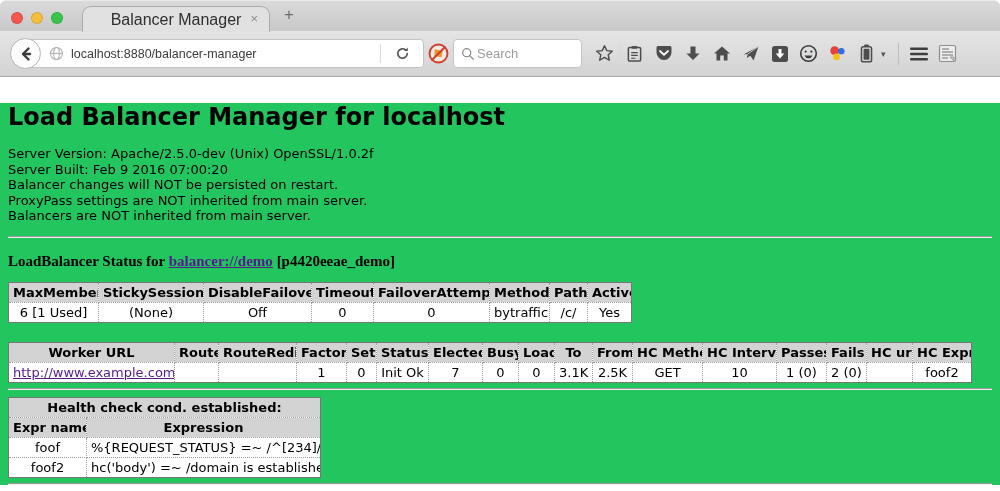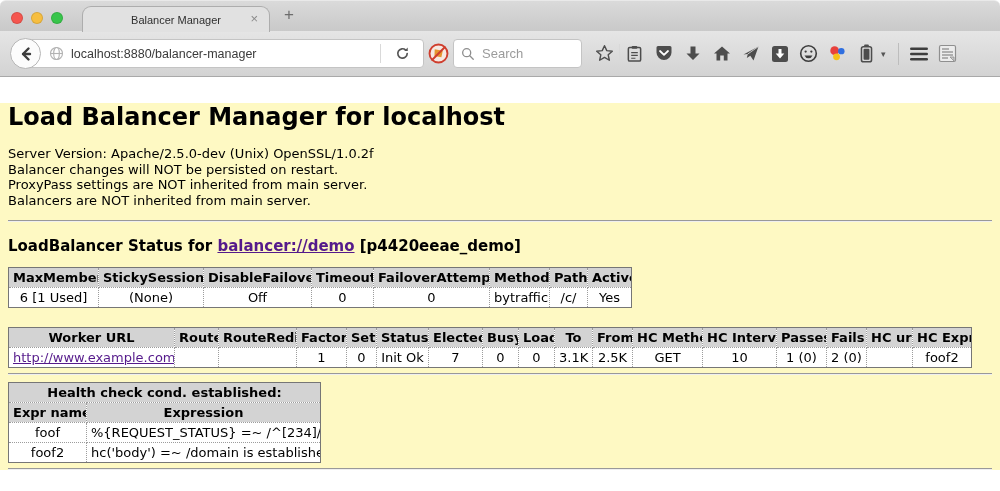--- a/index.html
+++ b/index.html
@@ -22,21 +22,21 @@
   .light { width:12px; height:12px; border-radius:50%; border:1px solid rgba(0,0,0,.12); }
   .light.red    { background:#f5564f; }
   .light.yellow { background:#f6be40; }
   .light.green  { background:#38c54b; }
   .tab {
     position:absolute; left:82px; top:5px; width:188px; height:26px;
     background:#e1e1e1; border:1px solid #adadad; border-bottom:none;
     border-radius:9px 9px 0 0;
     display:flex; align-items:center; justify-content:center;
   }
-  .tab-title { font-size:11px; color:#2f2f2f; }
+  .tab-title { font-size:16px; color:#2f2f2f; }
   .tab-close {
     position:absolute; right:11px; top:5px;
     color:#8a8a8a; font-size:13px; line-height:13px; cursor:default;
   }
   .newtab {
     position:absolute; left:284px; top:5px; color:#6d6d6d;
     font-size:17px; line-height:17px; font-weight:400;
   }
 
   
@@ -55,46 +55,46 @@
     height:29px; background:#fff; border:1px solid #c4c4c4; border-radius:4px;
     display:flex; align-items:center;
     flex:0 0 400px; margin-left:-17px; padding:0 6px 0 24px; gap:7px;justify-content:flex-end;
   }
   .url-text { flex:1; font-size:12.5px; color:#3a3a3a; white-space:nowrap; overflow:hidden; }
   .vsep { width:1px; height:19px; background:#d9d9d9; }
   .tsep { width:1px; height:22px; background:#bdbdbd; margin:0 5px; }
   .adblock { margin:0 11px; flex:0 0 auto; }
   .searchbox {
     height:29px; width:129px; background:#fff; border:1px solid #c4c4c4;
-    border-radius:4px; display:flex; align-items:center; padding:4px 7px; gap:5px;
+    border-radius:4px; display:flex; align-items:center; padding:4px 7px; 
     flex:0 0 auto; margin-right:8px;
   }
   .searchbox input {
     border:none; outline:none; width:84px; font-size:13px;
     font-family:"Liberation Sans",sans-serif; color:#444; background:transparent;
   }
   .searchbox input::placeholder { color:#9b9b9b; }
   .icon-btn {
     display:flex; align-items:center; justify-content:center;
     width:24px; height:28px; flex:0 0 auto; margin:0 2.5px;
   }
   .caret { font-size:9px; color:#555; width:12px; margin:0; }
 
   
   .content {
-    padding:0 8px; background:#fef9c3;
+    padding:0 8px; background:#22c55e;
     font-family:"DejaVu Sans", sans-serif; color:#000;
   }
   h1.page-title { font-size:24px; line-height:28px; margin:26px 0 15px; font-weight:bold; }
   .info-line { font-size:13px; line-height:15.5px; }
   hr.rule {
     border:none; height:2px; margin:12px 0;
     border-top:1px solid #999; border-bottom:1px solid #efefef; background:#d6d6d6;
   }
-  h2.section-heading { font-size:15px; margin:15px 0 0; font-weight:bold; }
+  h2.section-heading { font-size:15px; margin:15px 0 0; font-weight:bold;font-family:Liberation Serif, serif; }
   a.plink { color:#551a8b; text-decoration:underline; font-weight:bold; }
   a.wlink { color:#551a8b; text-decoration:underline; font-weight:normal; }
 
   table { border-collapse:collapse; table-layout:fixed; border:1px solid #767676; background:#fff; }
   th, td {
     border:1px dotted #9c9c9c; padding:1px 4px;
     font-size:13px; line-height:17px; font-family:"DejaVu Sans",sans-serif;
     overflow:hidden; white-space:nowrap;
   }
   th { background:#d3d3d3; font-weight:bold; text-align:center; }
@@ -243,20 +243,21 @@
           <path d="M12 13 l4 4 v-4 Z" fill="#c9c9c9" stroke="#8f8f8f" stroke-width="0.8"></path>
         </svg>
     </span>
   </div>
 
   <div class="content">
     <h1 class="page-title">Load Balancer Manager for localhost</h1>
 
     <div class="info">
       <div class="info-line">Server Version: Apache/2.5.0-dev (Unix) OpenSSL/1.0.2f</div>
+      <div class="info-line">Server Built: Feb 9 2016 07:00:20</div>
       <div class="info-line">Balancer changes will NOT be persisted on restart.</div>
       <div class="info-line">ProxyPass settings are NOT inherited from main server.</div>
       <div class="info-line">Balancers are NOT inherited from main server.</div>
     </div>
 
     <hr class="rule">
 
     <h2 class="section-heading"><span>LoadBalancer Status for </span><a href="#" class="plink">balancer://demo</a><span> [p4420eeae_demo]</span></h2>
 
     <table class="t1">

